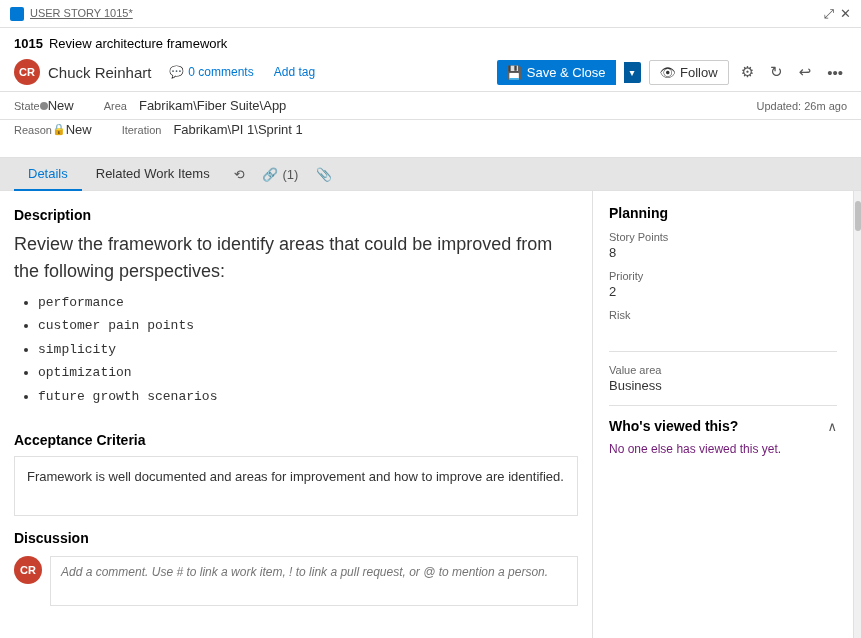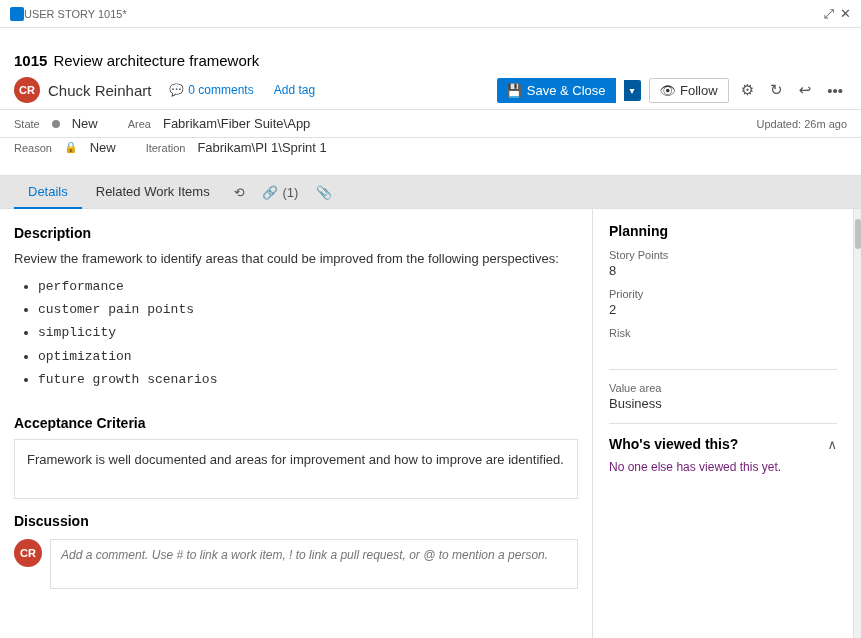--- a/index.html
+++ b/index.html
@@ -3,28 +3,28 @@
   <meta charset="utf-8">
   <style>
     * { box-sizing: border-box; margin: 0; padding: 0; }
     body { font-family: "Segoe UI", sans-serif; font-size: 13px; background: #fff; color: #333; width: 861px; height: 638px; overflow: hidden; }
 
     
     .title-bar {
       display: flex; align-items: center; justify-content: space-between;
       padding: 4px 10px; background: #fff; border-bottom: 1px solid #e0e0e0; height: 28px;
     }
-    .title-bar-left { display: flex; align-items: center; gap: 0; font-size: 11px; color: #666; }
+    .title-bar-left { display: flex; gap: 6px; font-size: 11px; color: #666; text-decoration: underline; }
     .title-bar-icon { width: 14px; height: 14px; background: #0078d4; display: inline-block; border-radius: 2px; }
     .title-bar-right { display: flex; align-items: center; gap: 6px; }
     .title-bar-right span { font-size: 14px; cursor: pointer; color: #555; }
 
     
     .header { padding: 8px 14px 6px; border-bottom: 1px solid #e0e0e0; }
-    .work-item-title { font-size: 15px; font-weight: 300; color: #000; margin-bottom: 8px; margin-top: 16px; }
+    .work-item-title { font-size: 13px; font-weight: 300; color: #000; margin-bottom: 8px; }
     .work-item-num { font-weight: 600; margin-right: 6px; }
 
     .toolbar { display: flex; align-items: center; gap: 8px; }
     .avatar-circle {
       width: 26px; height: 26px; border-radius: 50%; background: #c8402e;
       color: #fff; font-size: 11px; font-weight: 600; display: flex; align-items: center; justify-content: center;
     }
     .author-name { font-size: 15px; color: #333; margin-right: 4px; }
     .comment-btn {
       display: flex; align-items: center; gap: 4px; background: none; border: none; cursor: pointer;
@@ -48,21 +48,21 @@
     }
     .icon-btn {
       background: none; border: none; cursor: pointer; color: #555; font-size: 15px; padding: 4px;
     }
 
     
     .metadata-row {
       display: flex; align-items: center; padding: 6px 14px; border-bottom: 1px solid #e0e0e0;
       background: #fff; gap: 0;
     }
-    .meta-group { display: flex; align-items: center; gap: 12px; margin-right: 30px; }
+    .meta-group { display: flex; align-items: center; gap: 0; margin-right: 30px; }
     .meta-label { font-size: 11px; color: #666; }
     .state-dot { width: 8px; height: 8px; border-radius: 50%; background: #888; display: inline-block; }
     .meta-value { font-size: 13px; color: #333; }
     .meta-area-group { display: flex; align-items: center; gap: 12px; }
     .updated-text { margin-left: auto; font-size: 11px; color: #666; }
 
     
     .tabs {
       display: flex; align-items: center; border-bottom: 1px solid #e0e0e0;
       padding: 0 14px; background: #e5e5e5;
@@ -76,21 +76,21 @@
       background: none; border: none; cursor: pointer; color: #555;
       font-size: 13px; padding: 6px 8px; margin-left: 2px;
     }
 
     
     .content { display: flex; height: calc(638px - 28px - 56px - 38px - 38px); overflow: hidden; }
 
     
     .left-panel { flex: 1; overflow-y: auto; padding: 16px 14px; border-right: 1px solid #e0e0e0; }
     .section-title { font-size: 14px; font-weight: 600; margin-bottom: 8px; color: #000; }
-    .description-text { font-size: 13px; color: #333; line-height: 1.5; margin-bottom: 6px; }
+    .description-text { font-size: 18px; color: #333; line-height: 1.5; margin-bottom: 6px; }
     .bullet-list { list-style: disc; padding-left: 24px; margin-bottom: 24px; font-family: Liberation Mono, monospace; }
     .bullet-list li { font-size: 13px; color: #333; line-height: 1.8; }
     .acceptance-box {
       border: 1px solid #e0e0e0; padding: 10px 12px; margin-bottom: 14px;
       font-size: 13px; color: #333; line-height: 1.5; min-height: 60px;
     }
     .discussion-section { margin-top: 4px; }
     .comment-area {
       display: flex; align-items: flex-start; gap: 8px; margin-top: 10px;
     }

